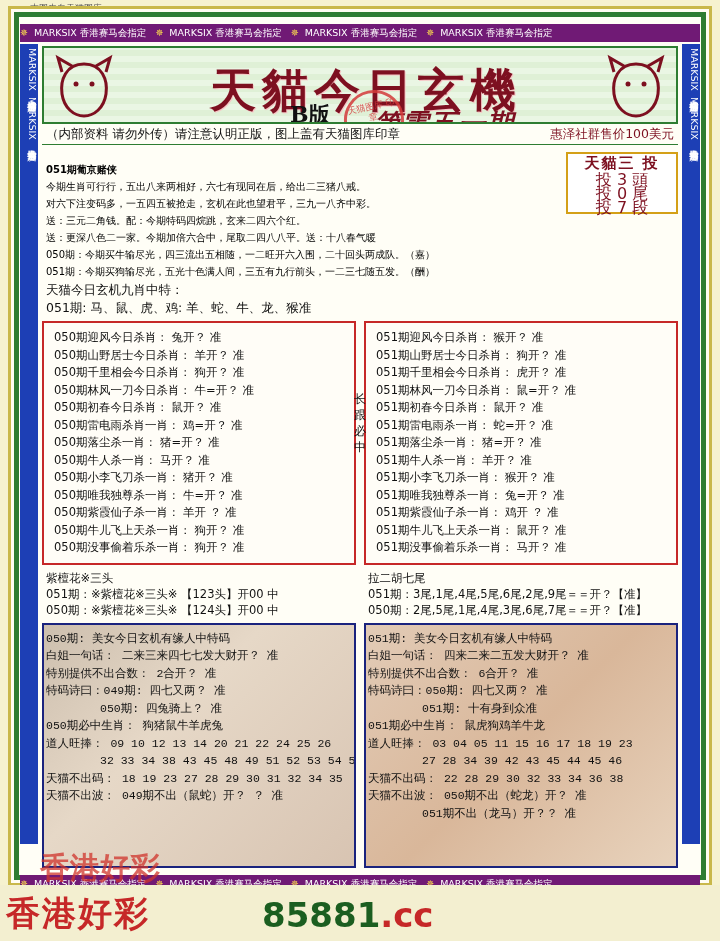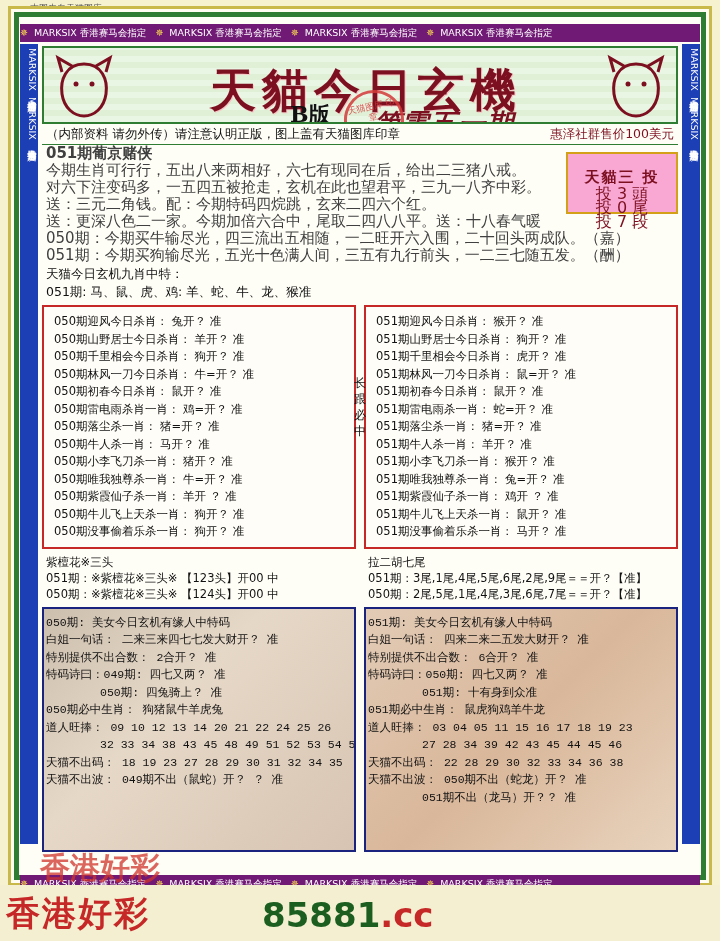--- a/index.html
+++ b/index.html
@@ -96,28 +96,28 @@
   }
   .notice{
     height:20px;line-height:20px;font-size:12.5px;color:#111;
     border-bottom:1px solid #2e7d32;
     padding-left:4px;
   }
   .notice .price{color:#7d1020;float:right;padding-right:4px;}
   
   .tri-box{
     position:absolute;right:0;top:106px;width:112px;height:62px;
-    border:2px solid #d4a017;background:#f9a8d4;
-    text-align:center;box-sizing:border-box;padding-top:14px;
+    border:2px solid #d4a017;background:#ffffff;
+    text-align:center;box-sizing:border-box;padding-top:0;
   }
   .tri-box .t1{font-size:15px;font-weight:bold;color:#7d1020;letter-spacing:2px;}
   .tri-box .t2{font-size:16px;color:#7d1020;line-height:14px;}
   
   .poem{
-    margin-top:0;font-size:15px;line-height:17px;color:#404040;
+    margin-top:16px;font-size:10px;line-height:17px;color:#000000;
     padding-left:4px;
   }
   .poem .hd{font-weight:bold;}
   .section-title{
     font-size:12.5px;padding-left:4px;margin-top:2px;color:#111;
   }
   .zodiac-row{
     display:flex;font-size:12.5px;padding-left:4px;margin-top:1px;color:#111;
   }
   .zodiac-row .half{width:50%;}

